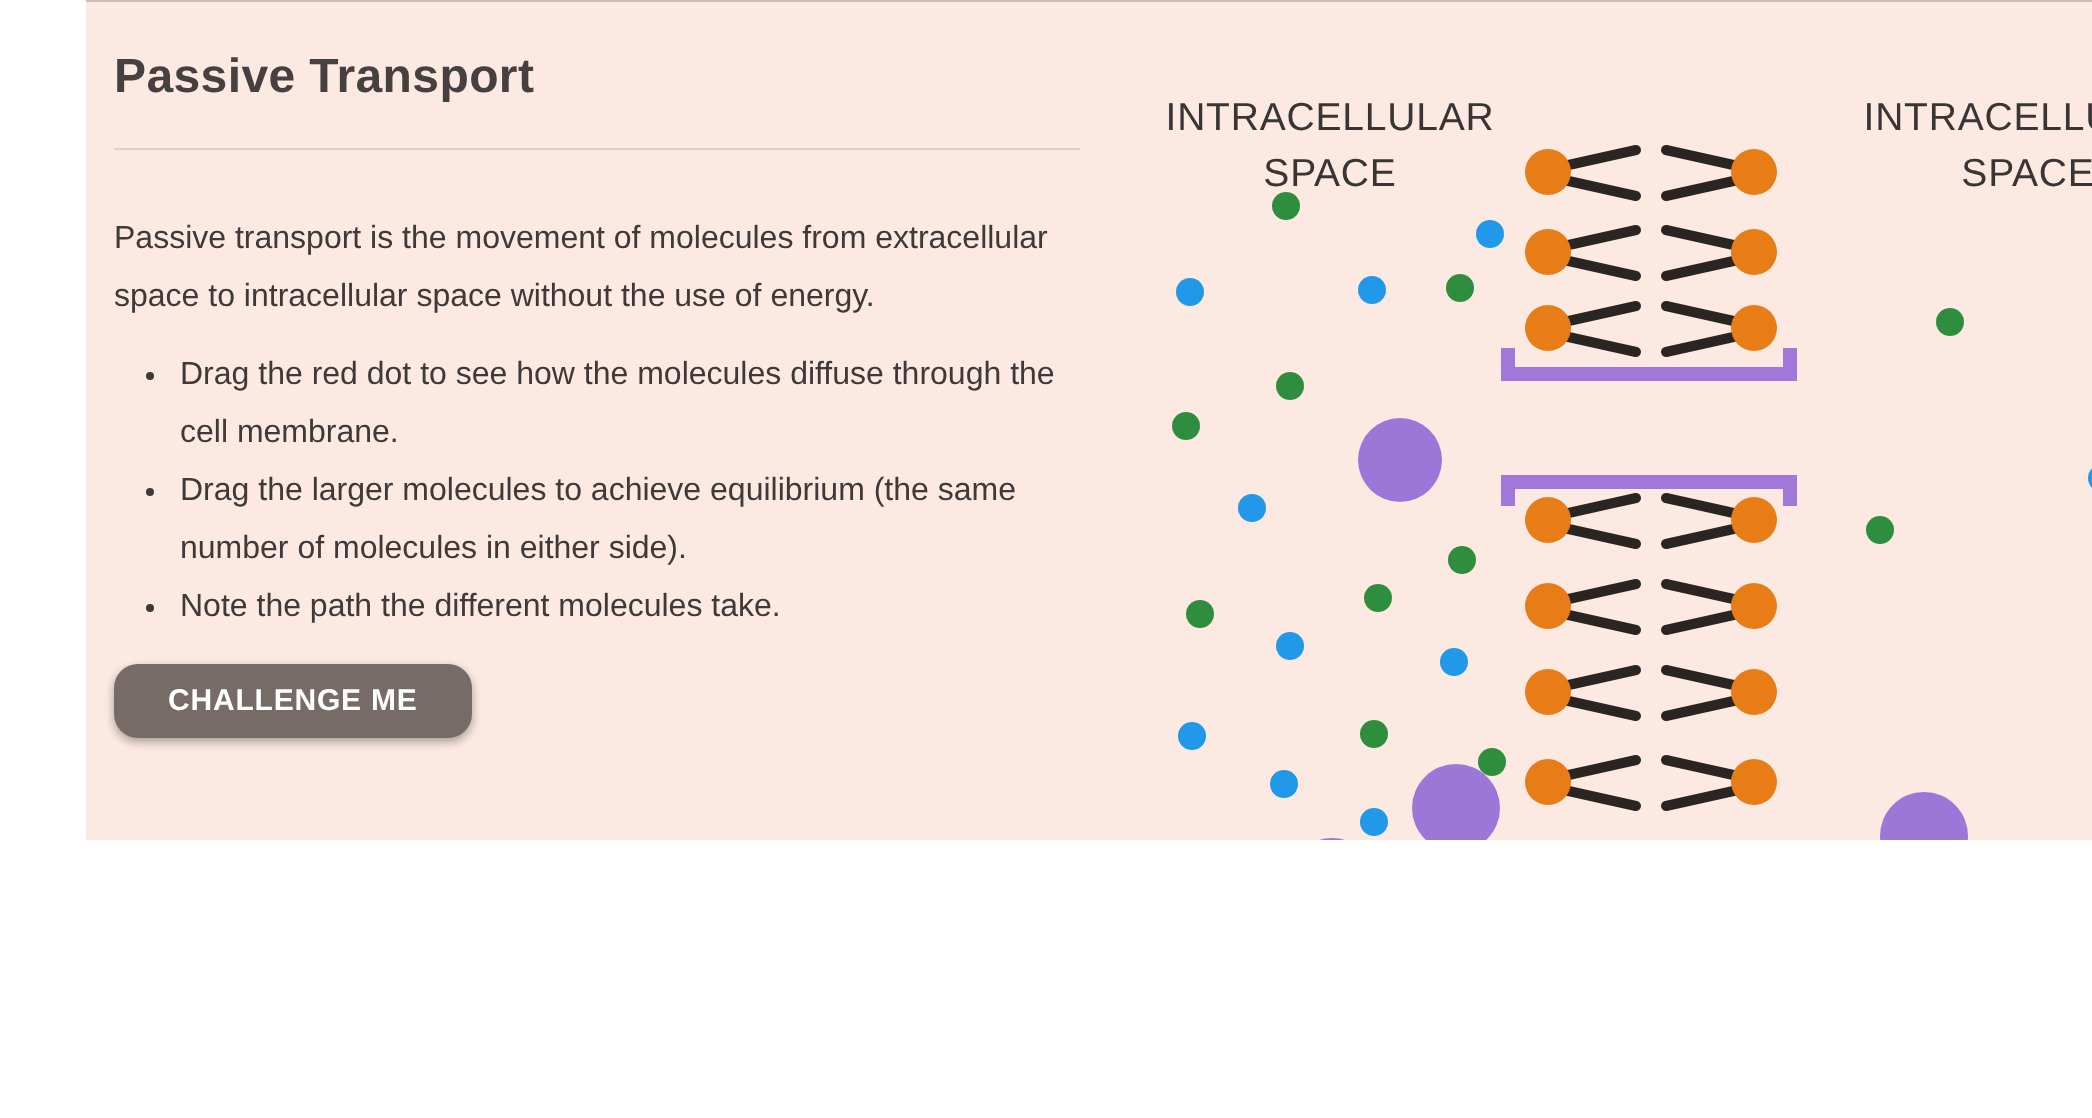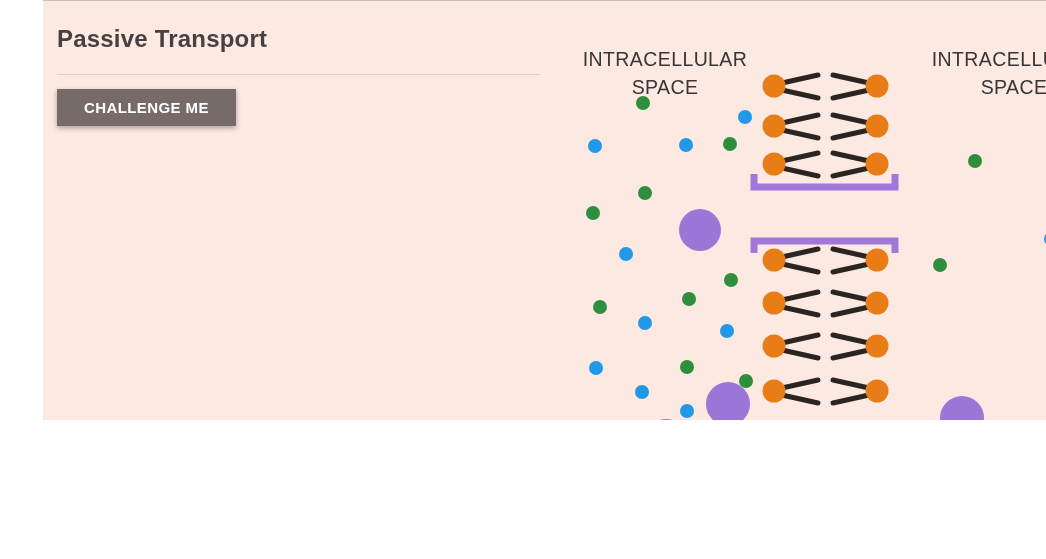--- a/index.html
+++ b/index.html
@@ -31,21 +31,21 @@
     margin:30px 0 0 0;width:490px;
   }
   .instructions{
     margin:10px 0 0 0;padding-left:31px;
     font-size:16px;line-height:29px;color:#3e3a39;width:462px;
   }
   .instructions li{padding-left:2px;}
   .challenge-btn{
     display:inline-block;margin-top:14px;
     background:#776b67;color:#ffffff;
-    border:none;border-radius:0;
+    border:none;border-radius:12px;
     padding:10px 27px;
     font-family:inherit;font-size:15px;font-weight:700;letter-spacing:.4px;
     box-shadow:0 2px 5px rgba(0,0,0,.33);
     cursor:pointer;
   }
   
   .space-label{
     position:absolute;top:45px;width:198px;
     text-align:center;font-size:19.5px;line-height:27.5px;
     color:#393534;letter-spacing:.4px;font-weight:500;
@@ -59,20 +59,26 @@
   }
 </style>
 </head>
 <body>
 
 <div class="page">
 
   <section class="left-panel">
     <h1 class="page-title">Passive Transport</h1>
     <hr class="title-divider">
+    <p class="intro">Passive transport is the movement of molecules from extracellular space to intracellular space without the use of energy.</p>
+    <ul class="instructions">
+      <li>Drag the red dot to see how the molecules diffuse through the cell membrane.</li>
+      <li>Drag the larger molecules to achieve equilibrium (the same number of molecules in either side).</li>
+      <li>Note the path the different molecules take.</li>
+    </ul>
     <button class="challenge-btn">CHALLENGE ME</button>
   </section>
 
   <section>
     <div class="space-label extracellular">INTRACELLULAR SPACE</div>
     <div class="space-label intracellular">INTRACELLULAR SPACE</div>
     <svg id="membrane-svg" width="526" height="559" viewBox="520 0 526 559">
         <path d="M 711 173 L 711 186 L 852 186 L 852 173" fill="none" stroke="#a178d9" stroke-width="7"></path>
         <path d="M 711 252 L 711 240 L 852 240 L 852 252" fill="none" stroke="#a178d9" stroke-width="7"></path>
         <g>

